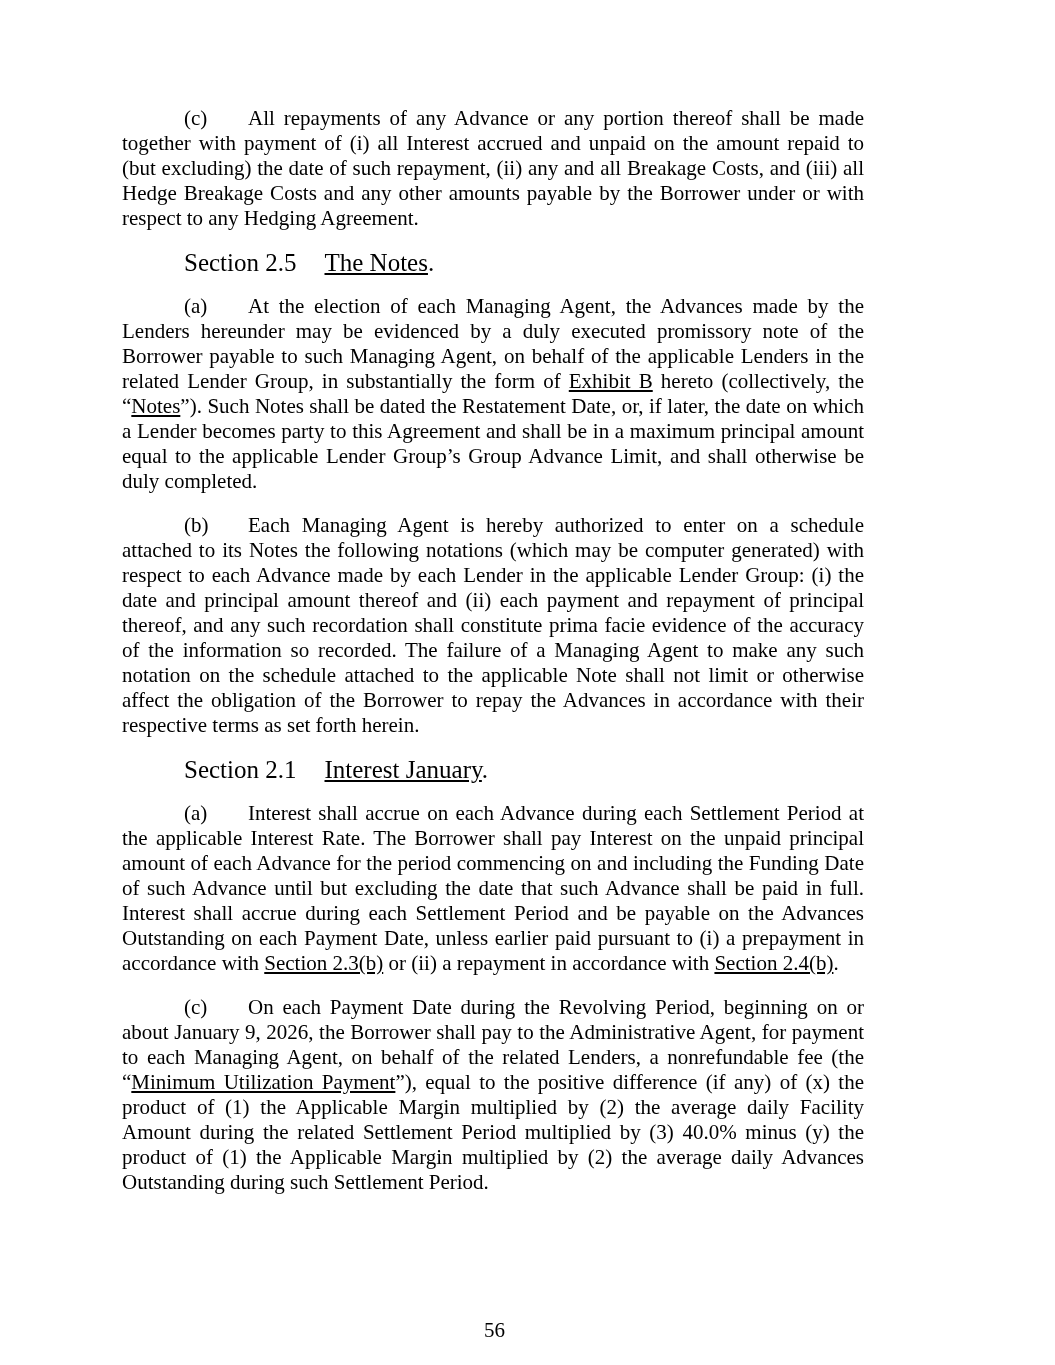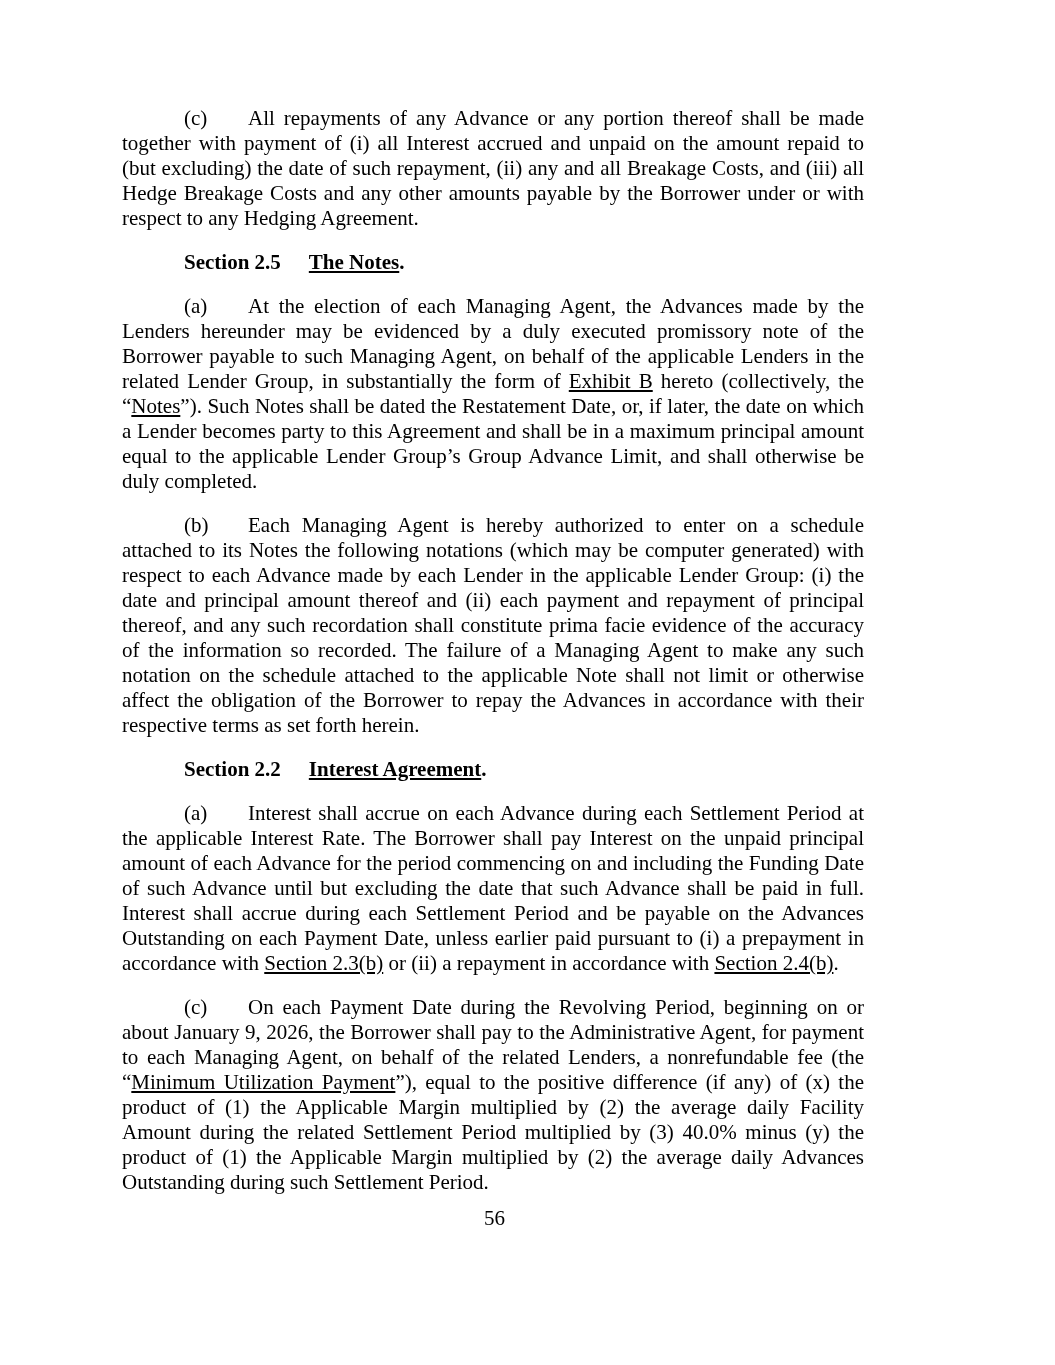--- a/index.html
+++ b/index.html
@@ -24,50 +24,50 @@
     text-indent: 62px;
   }
   .plabel {
     display: inline-block;
     width: 64px;
     text-indent: 0;
   }
   .heading {
     margin: 0 0 19px 0;
     text-indent: 62px;
-    font-weight: bold;
-    font-size: 21px;
+    font-weight: normal;
+    font-size: 25px;
     line-height: 25px;
   }
   .htab { display: inline-block; width: 28px; }
   .u { text-decoration: underline; }
   .i { }
   .footer {
     position: absolute;
-    top: 1206px;
+    top: 1318px;
     left: 0;
     width: 100%;
     text-align: center;
   }
 </style>
 </head>
 <body>
 
 <div class="page">
   <div class="content">
 
     <p class="para"><span class="plabel">(c)</span><span>All repayments of any Advance or any portion thereof shall be made together with payment of (i) all Interest accrued and unpaid on the amount repaid to (but excluding) the date of such repayment, (ii) any and all Breakage Costs, and (iii) all Hedge Breakage Costs and any other amounts payable by the Borrower under or with respect to any Hedging Agreement.</span></p>
 
     <p class="heading"><span>Section 2.5</span><span class="htab"></span><span class="u">The Notes</span><span>.</span></p>
 
     <p class="para"><span class="plabel">(a)</span><span>At the election of each Managing Agent, the Advances made by the Lenders hereunder may be evidenced by a duly executed promissory note of the Borrower payable to such Managing Agent, on behalf of the applicable Lenders in the related Lender Group, in substantially the form of </span><span class="u">Exhibit B</span><span> hereto (collectively, the “</span><span class="u">Notes</span><span>”).  Such Notes shall be dated the Restatement Date, or, if later, the date on which a Lender becomes party to this Agreement and shall be in a maximum principal amount equal to the applicable Lender Group’s Group Advance Limit, and shall otherwise be duly completed.</span></p>
 
     <p class="para"><span class="plabel">(b)</span><span>Each Managing Agent is hereby authorized to enter on a schedule attached to its Notes the following notations (which may be computer generated) with respect to each Advance made by each Lender in the applicable Lender Group:  (i) the date and principal amount thereof and (ii) each payment and repayment of principal thereof, and any such recordation shall constitute </span><span class="i">prima facie</span><span> evidence of the accuracy of the information so recorded.  The failure of a Managing Agent to make any such notation on the schedule attached to the applicable Note shall not limit or otherwise affect the obligation of the Borrower to repay the Advances in accordance with their respective terms as set forth herein.</span></p>
 
-    <p class="heading"><span>Section 2.2</span><span class="htab"></span><span class="u">Interest Agreement</span><span>.</span></p>
+    <p class="heading"><span>Section 2.1</span><span class="htab"></span><span class="u">Interest January</span><span>.</span></p>
 
     <p class="para"><span class="plabel">(a)</span><span>Interest shall accrue on each Advance during each Settlement Period at the applicable Interest Rate.  The Borrower shall pay Interest on the unpaid principal amount of each Advance for the period commencing on and including the Funding Date of such Advance until but excluding the date that such Advance shall be paid in full.  Interest shall accrue during each Settlement Period and be payable on the Advances Outstanding on each Payment Date, unless earlier paid pursuant to (i) a prepayment in accordance with </span><span class="u">Section 2.3(b)</span><span> or (ii) a repayment in accordance with </span><span class="u">Section 2.4(b)</span><span>.</span></p>
 
 
     <p class="para"><span class="plabel">(c)</span><span>On each Payment Date during the Revolving Period, beginning on or about January 9, 2026, the Borrower shall pay to the Administrative Agent, for payment to each Managing Agent, on behalf of the related Lenders, a nonrefundable fee (the “</span><span class="u">Minimum Utilization Payment</span><span>”), equal to the positive difference (if any) of (x) the product of (1) the Applicable Margin </span><span class="i">multiplied by</span><span> (2) the average daily Facility Amount during the related Settlement Period </span><span class="i">multiplied by</span><span> (3) 40.0% </span><span class="i">minus</span><span> (y) the product of (1) the Applicable Margin </span><span class="i">multiplied by</span><span> (2) the average daily Advances Outstanding during such Settlement Period.</span></p>
 
   </div>
 
   <div class="footer">56</div>
 </div>

